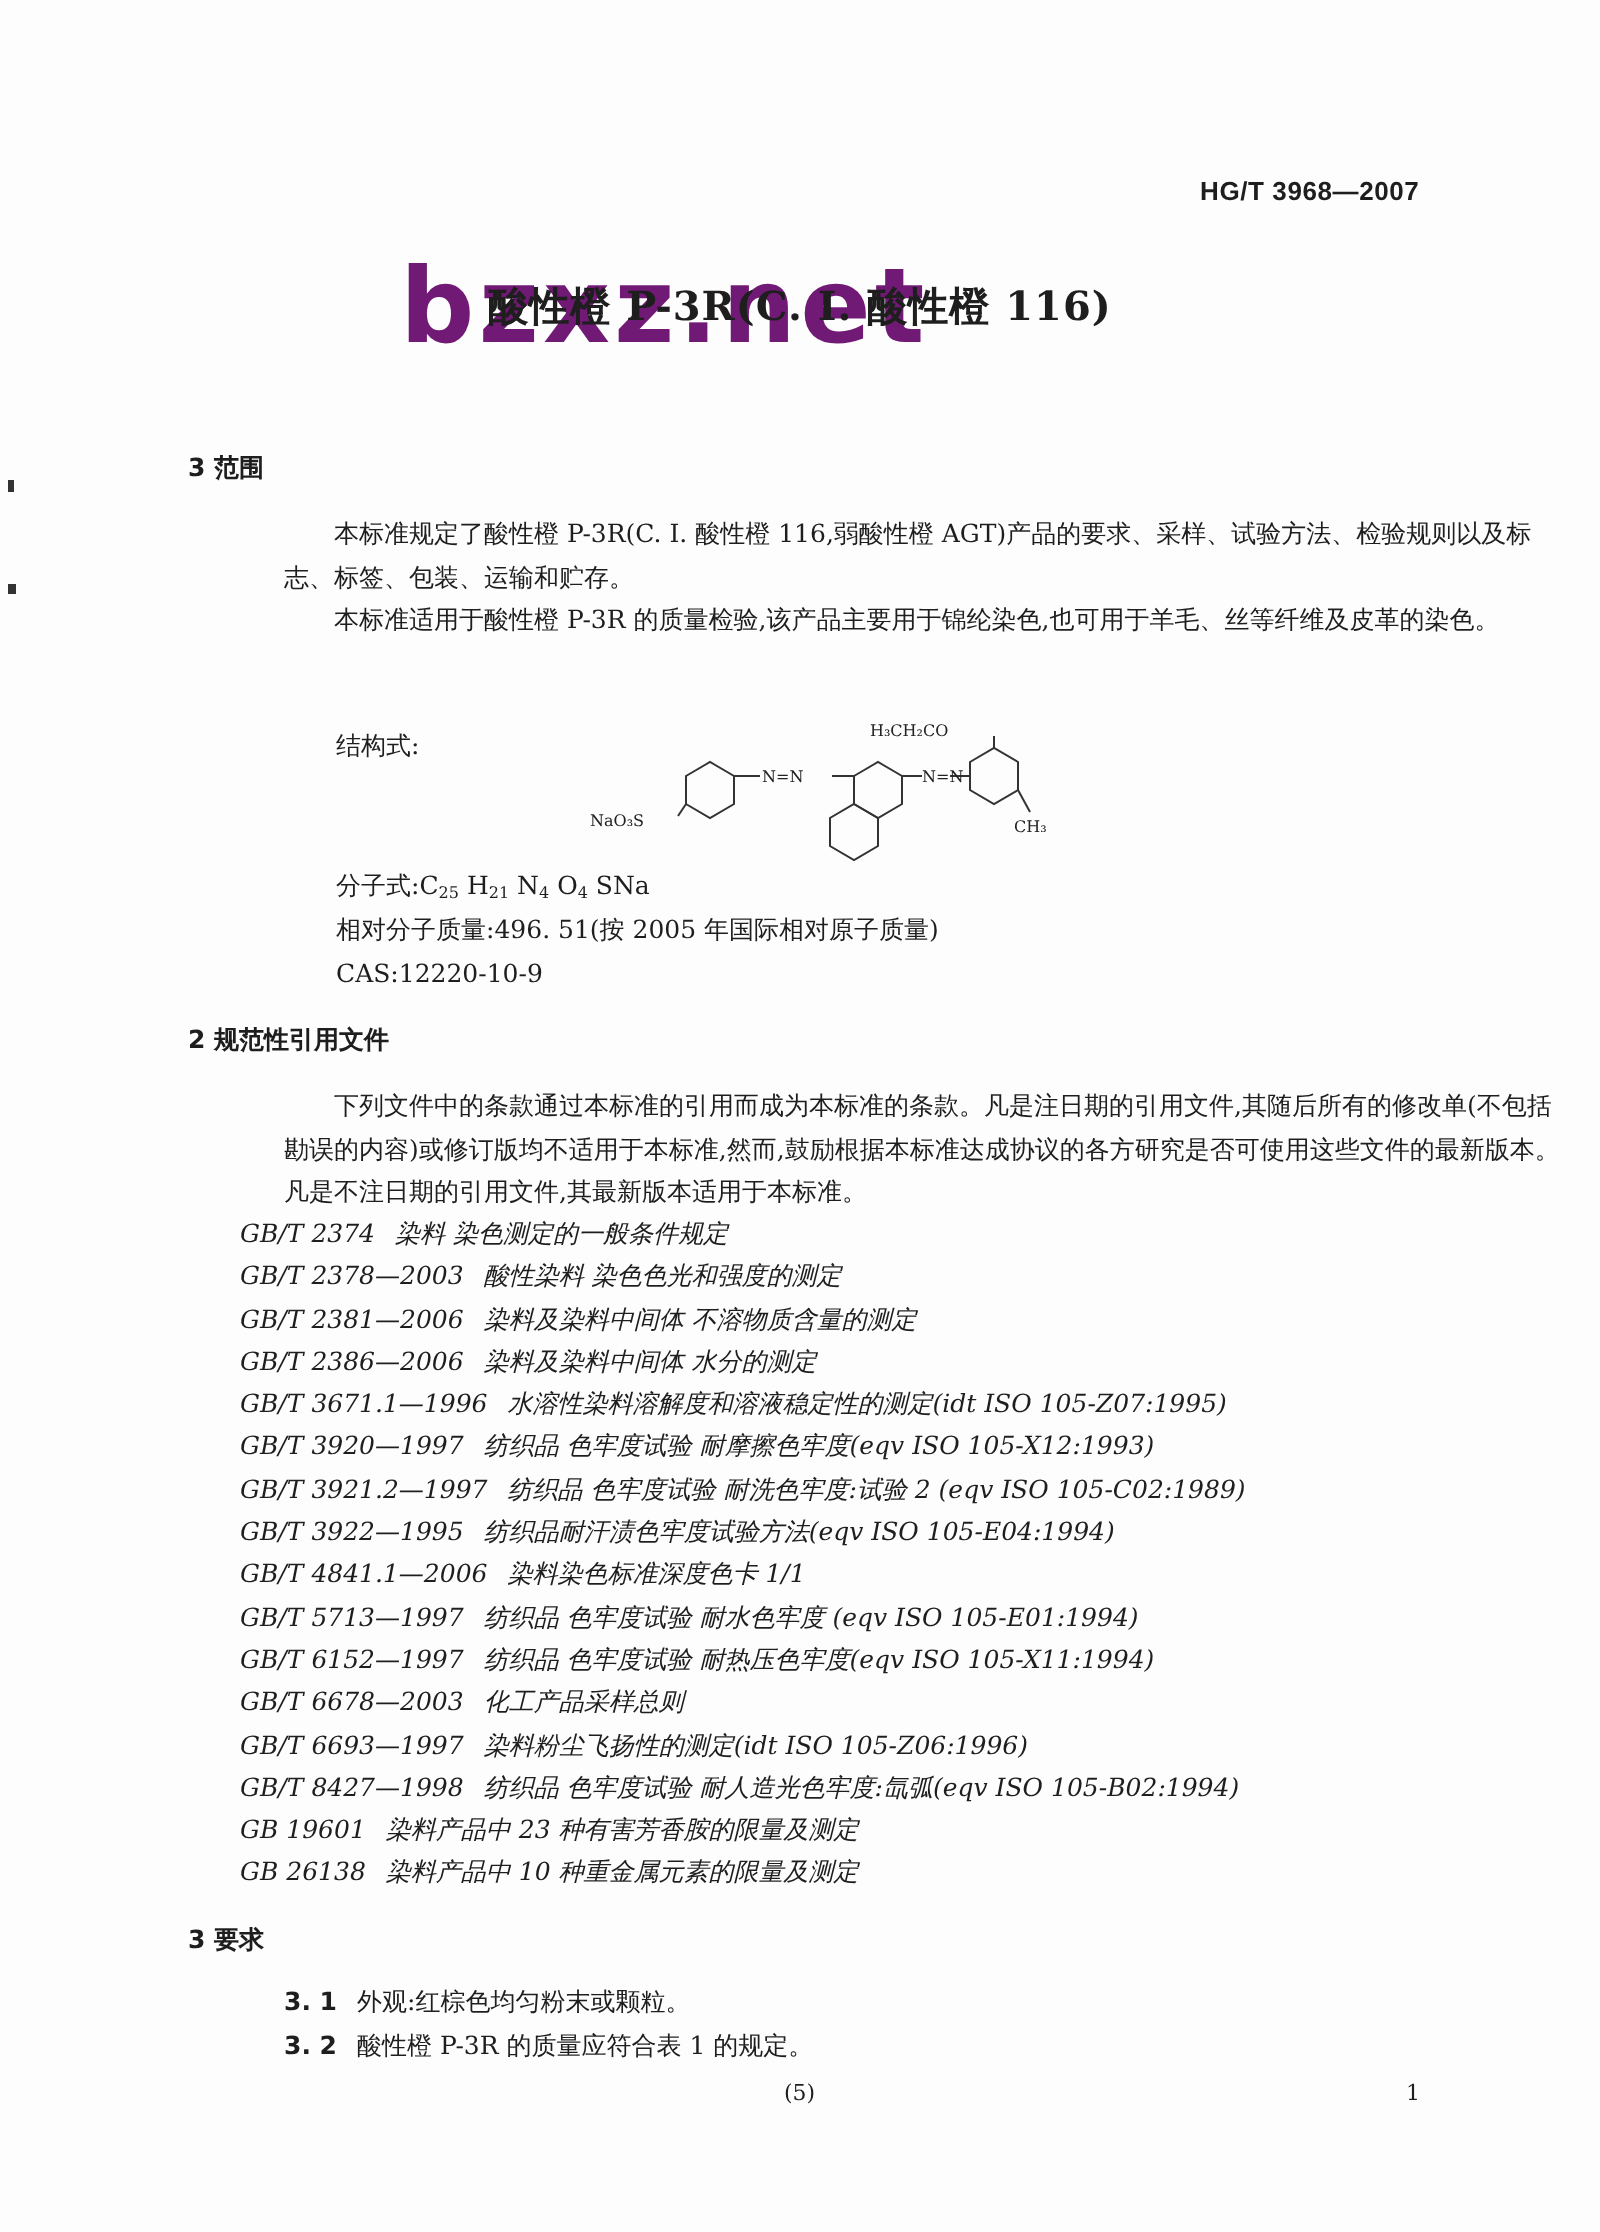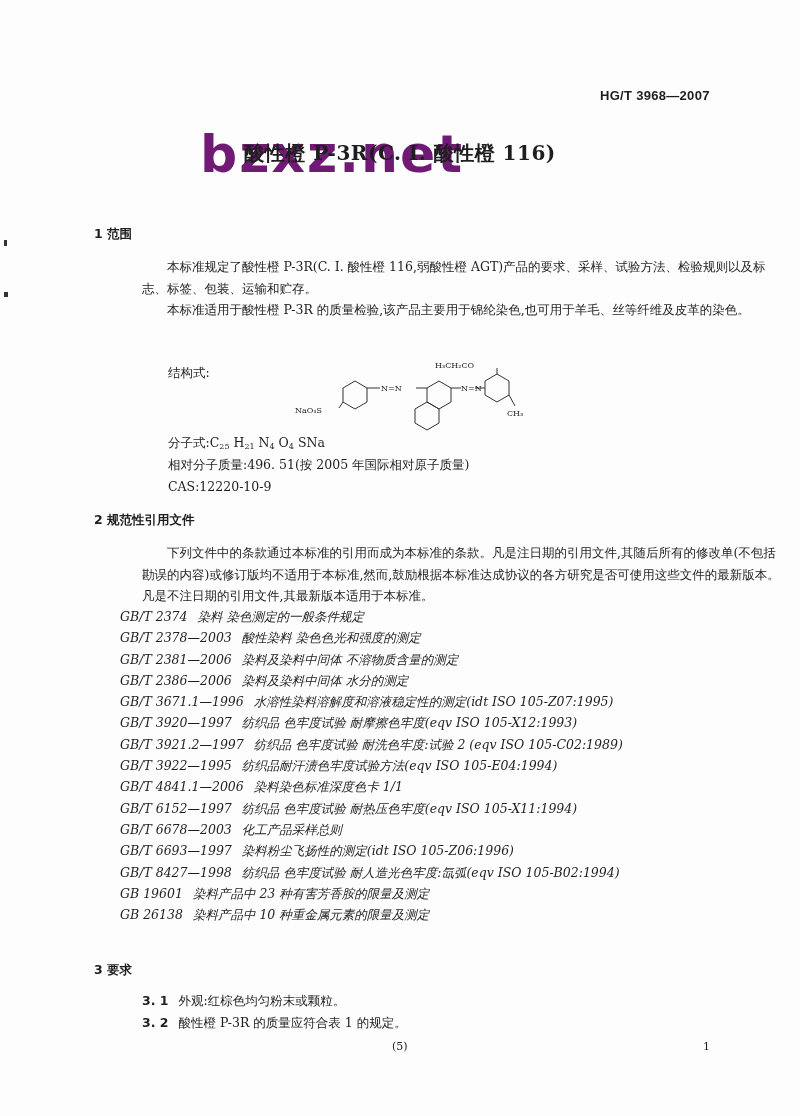--- a/index.html
+++ b/index.html
@@ -24,21 +24,21 @@
 </head>
 <body>
 
 <div class="abs std-no">HG/T 3968—2007</div>
 <div class="abs watermark">bzxz.net</div>
 <div class="abs title">酸性橙 P-3R(C. I. 酸性橙 116)</div>
 
 <div class="abs mark" style="left:4px;top:240px;width:3px;height:6px;"></div>
 <div class="abs mark" style="left:4px;top:292px;width:4px;height:5px;"></div>
 
-<div class="abs sec h" style="top:226px;">1  范围</div>
+<div class="abs sec h" style="top:226px;">3  范围</div>
 <div class="abs body p indent" style="top:256px;">本标准规定了酸性橙 P-3R(C. I. 酸性橙 116,弱酸性橙 AGT)产品的要求、采样、试验方法、检验规则以及标志、标签、包装、运输和贮存。</div>
 <div class="abs body p indent" style="top:299px;">本标准适用于酸性橙 P-3R 的质量检验,该产品主要用于锦纶染色,也可用于羊毛、丝等纤维及皮革的染色。</div>
 <div class="abs p" style="left:120px;top:362px;">结构式:</div>
 
 <svg class="abs" style="left:285px;top:358px;" width="260" height="80" viewBox="0 0 260 80">
   <g fill="none" stroke="#333" stroke-width="1">
     <polygon points="58,30 70,23 82,30 82,44 70,51 58,44"></polygon>
     <polygon points="142,30 154,23 166,30 166,44 154,51 142,44"></polygon>
     <polygon points="142,44 154,51 154,65 142,72 130,65 130,51"></polygon>
     <polygon points="200,23 212,16 224,23 224,37 212,44 200,37"></polygon>
@@ -71,20 +71,21 @@
 <div class="abs ref" style="top:606px;font-style:italic;">
   <div><span class="code">GB/T 2374</span><span>染料  染色测定的一般条件规定</span></div>
   <div><span class="code">GB/T 2378—2003</span><span>酸性染料  染色色光和强度的测定</span></div>
   <div><span class="code">GB/T 2381—2006</span><span>染料及染料中间体  不溶物质含量的测定</span></div>
   <div><span class="code">GB/T 2386—2006</span><span>染料及染料中间体  水分的测定</span></div>
   <div><span class="code">GB/T 3671.1—1996</span><span>水溶性染料溶解度和溶液稳定性的测定(idt ISO 105-Z07:1995)</span></div>
   <div><span class="code">GB/T 3920—1997</span><span>纺织品 色牢度试验 耐摩擦色牢度(eqv ISO 105-X12:1993)</span></div>
   <div><span class="code">GB/T 3921.2—1997</span><span>纺织品 色牢度试验 耐洗色牢度:试验 2 (eqv ISO 105-C02:1989)</span></div>
   <div><span class="code">GB/T 3922—1995</span><span>纺织品耐汗渍色牢度试验方法(eqv ISO 105-E04:1994)</span></div>
   <div><span class="code">GB/T 4841.1—2006</span><span>染料染色标准深度色卡  1/1</span></div>
+  <div><span class="code">GB/T 5713—1997</span><span>纺织品 色牢度试验 耐水色牢度 (eqv ISO 105-E01:1994)</span></div>
   <div><span class="code">GB/T 6152—1997</span><span>纺织品 色牢度试验 耐热压色牢度(eqv ISO 105-X11:1994)</span></div>
   <div><span class="code">GB/T 6678—2003</span><span>化工产品采样总则</span></div>
   <div><span class="code">GB/T 6693—1997</span><span>染料粉尘飞扬性的测定(idt ISO 105-Z06:1996)</span></div>
   <div><span class="code">GB/T 8427—1998</span><span>纺织品 色牢度试验 耐人造光色牢度:氙弧(eqv ISO 105-B02:1994)</span></div>
   <div><span class="code">GB 19601</span><span>染料产品中 23 种有害芳香胺的限量及测定</span></div>
   <div><span class="code">GB 26138</span><span>染料产品中 10 种重金属元素的限量及测定</span></div>
 </div>
 
 <div class="abs sec h" style="top:962px;">3  要求</div>
 <div class="abs p" style="left:94px;top:990px;">

